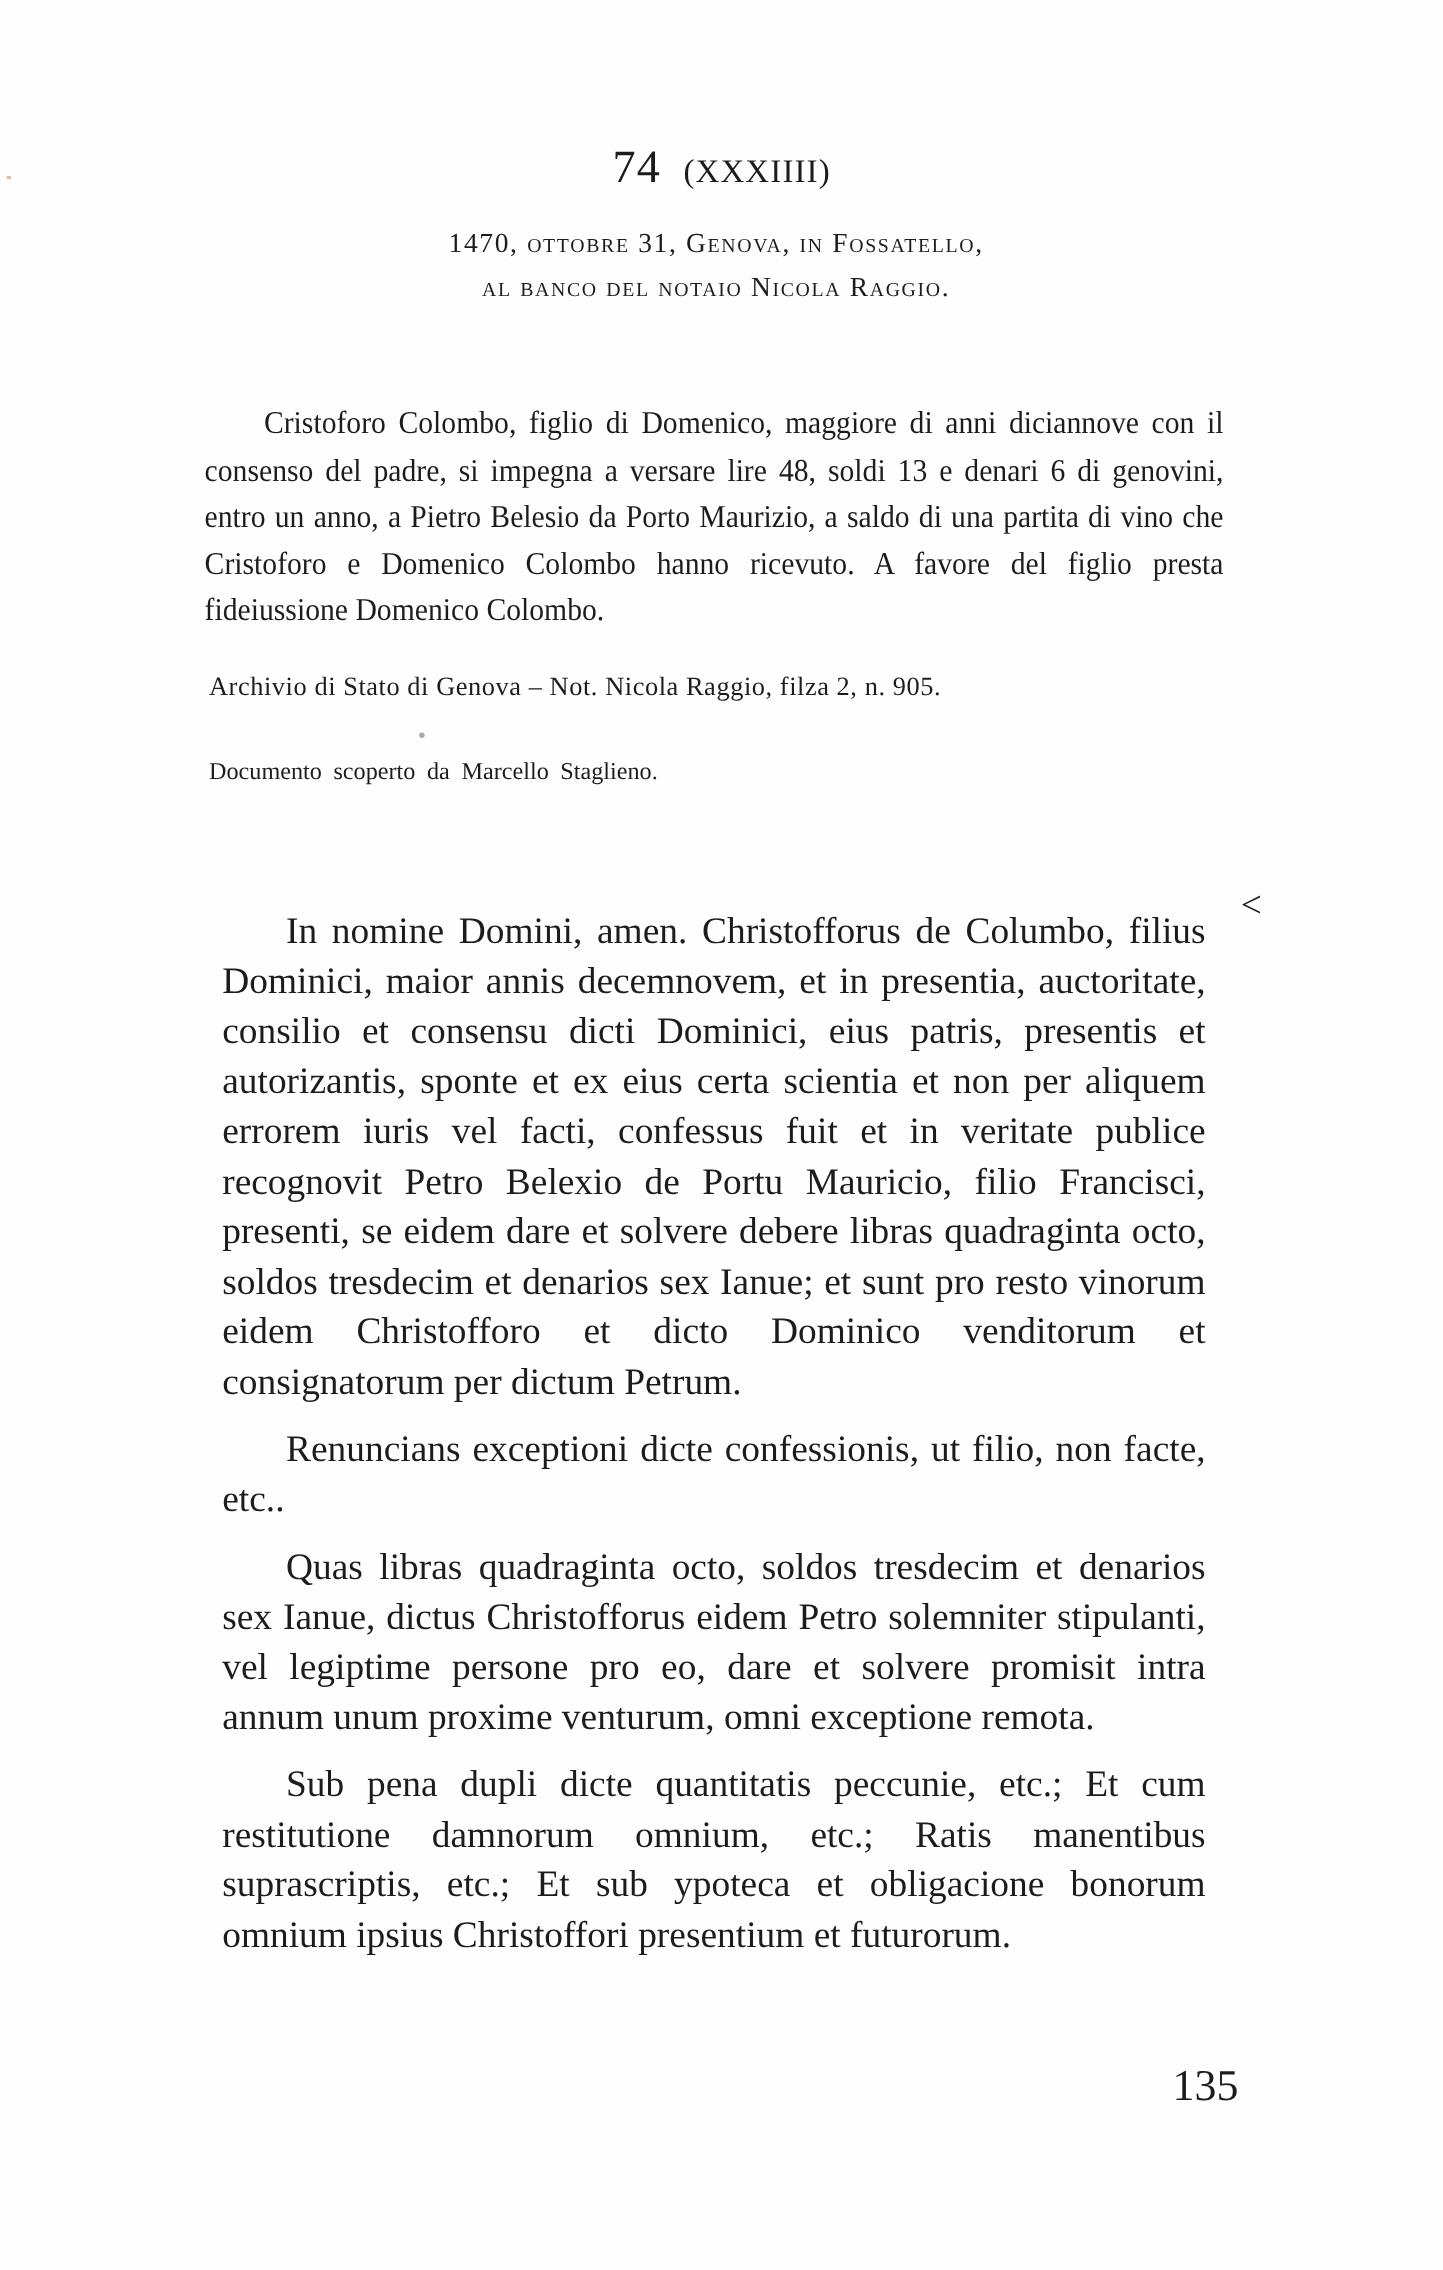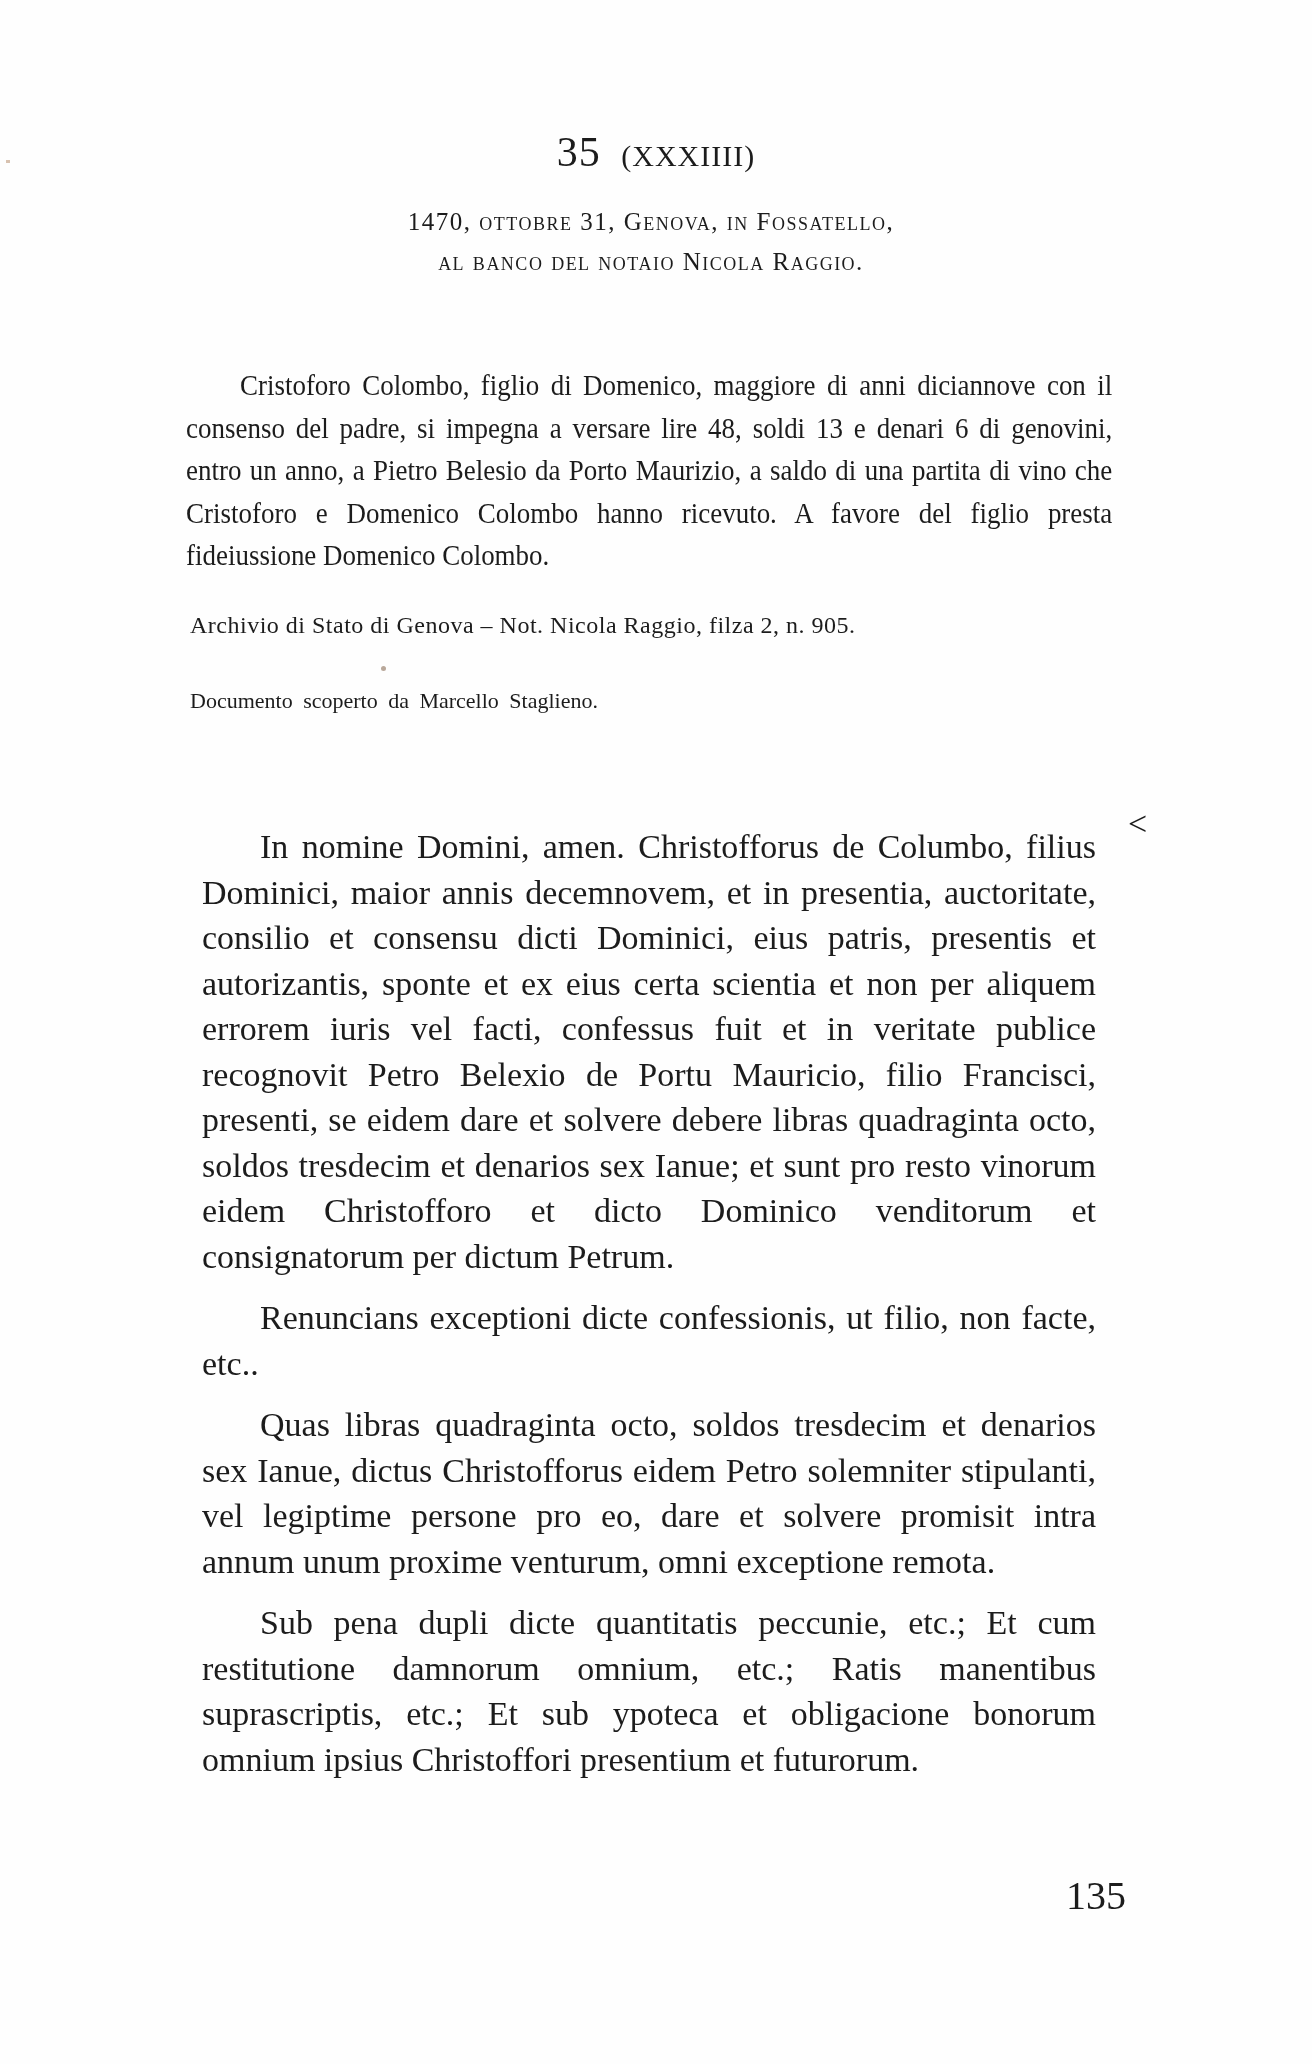--- a/index.html
+++ b/index.html
@@ -34,21 +34,21 @@
   .body-text p { margin: 16px; text-indent: 58px; }
   .margin-mark { position: absolute; left: 1128px; top: 805px; font-size: 34px; }
   .page-number { position: absolute; left: 1066px; top: 1872px; font-size: 40px; }
 </style>
 </head>
 <body>
 
 <div class="speck2"></div>
 
 <div class="page-heading">
-  <span class="num">35</span>
+  <span class="num">74</span>
   <span class="roman">(XXXIIII)</span>
 </div>
 
 <div class="dateline l1">1470, ottobre 31, Genova, in Fossatello,</div>
 <div class="dateline l2">al banco del notaio Nicola Raggio.</div>
 
 <div class="summary">Cristoforo Colombo, figlio di Domenico, maggiore di anni diciannove con il consenso del padre, si impegna a versare lire 48, soldi 13 e denari 6 di genovini, entro un anno, a Pietro Belesio da Porto Maurizio, a saldo di una partita di vino che Cristoforo e Domenico Colombo hanno ricevuto. A favore del figlio presta fideiussione Domenico Colombo.</div>
 
 <div class="citation">Archivio di Stato di Genova – Not. Nicola Raggio, filza 2, n. 905.</div>
 <div class="speck"></div>

